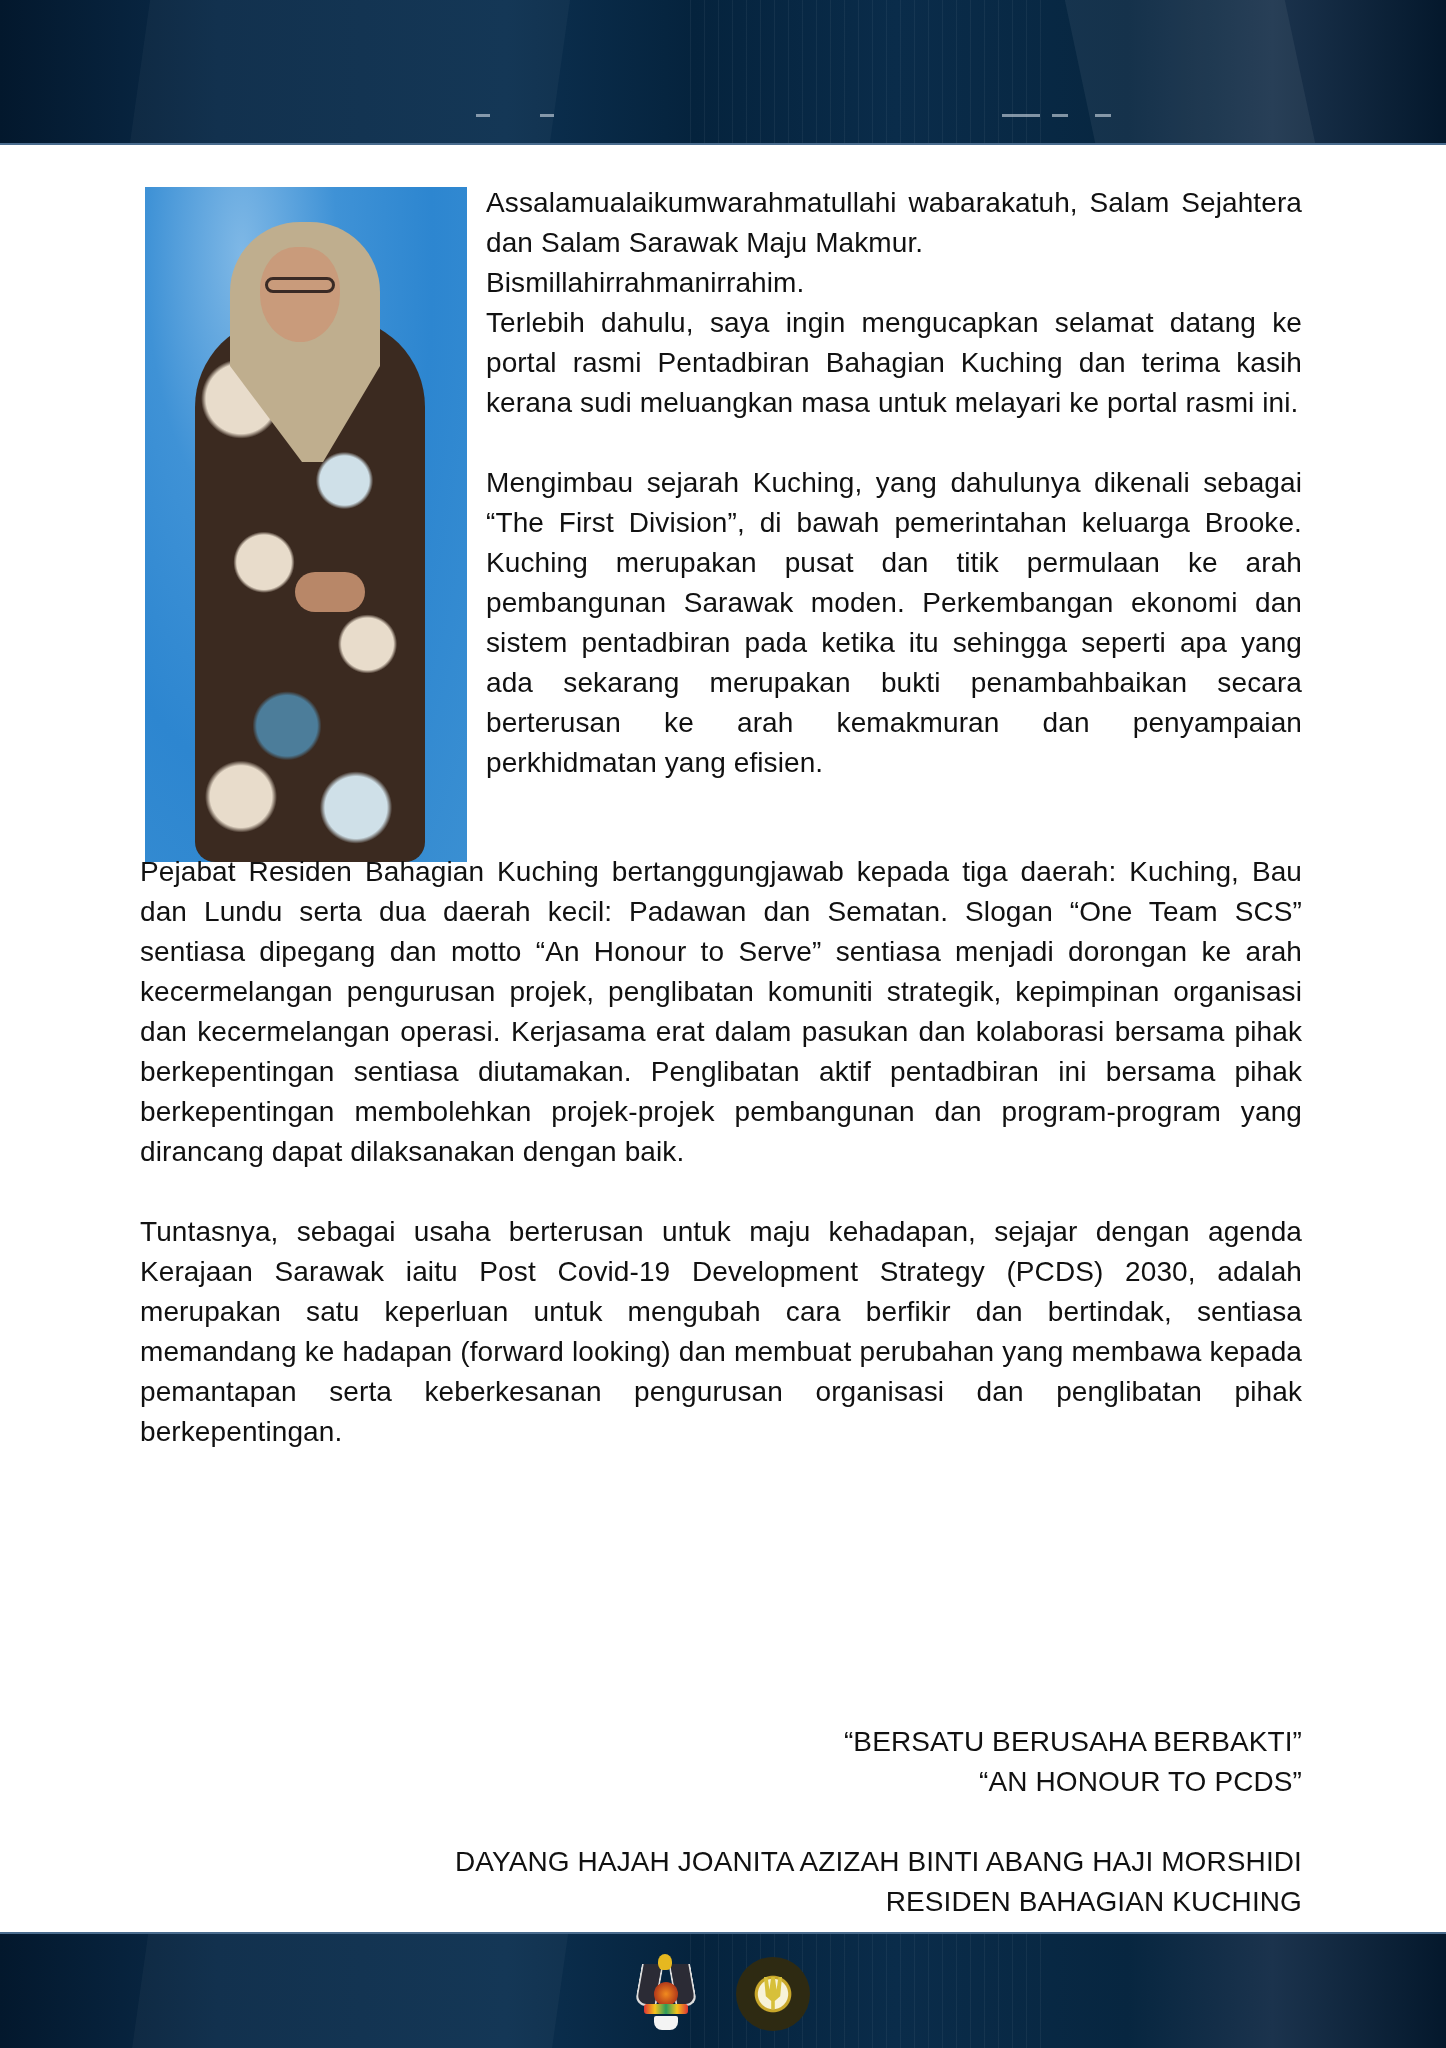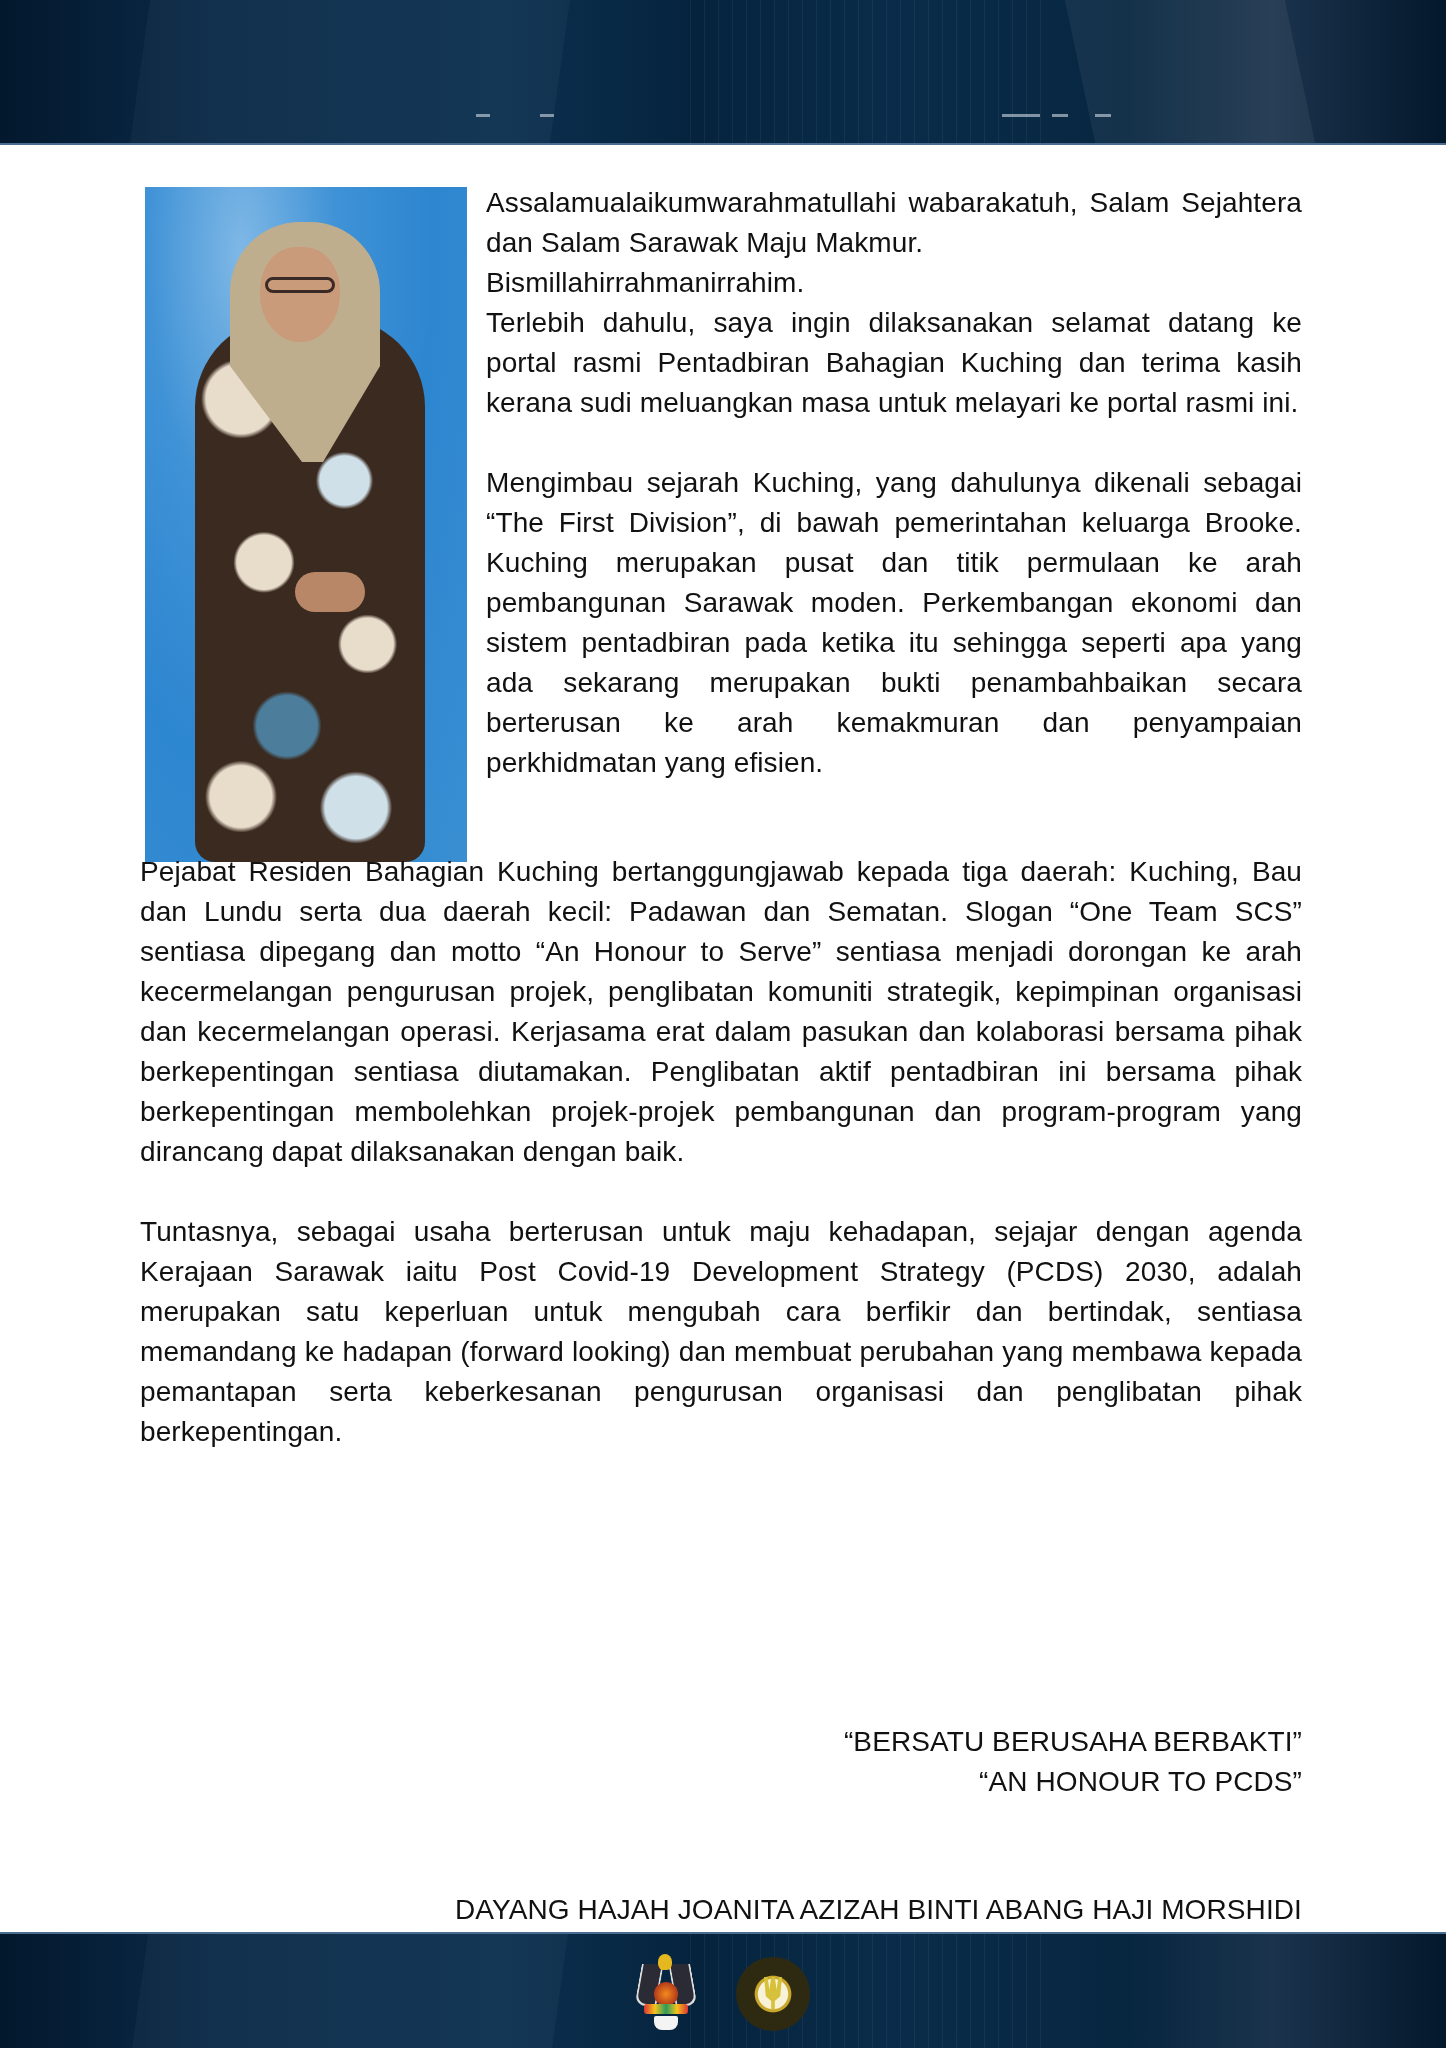--- a/index.html
+++ b/index.html
@@ -71,36 +71,36 @@
   <div class="figure dress"></div>
   <div class="figure hijab"></div>
   <div class="figure face"></div>
   <div class="figure glasses"></div>
   <div class="figure hands"></div>
 </div>
 
 <div class="text col-right">
   <p class="p">Assalamualaikumwarahmatullahi wabarakatuh, Salam Sejahtera dan Salam Sarawak Maju Makmur.</p>
   <p class="p">Bismillahirrahmanirrahim.</p>
-  <p class="p">Terlebih dahulu, saya ingin dilaksanakan selamat datang ke portal rasmi Pentadbiran Bahagian Kuching dan terima kasih kerana sudi meluangkan masa untuk melayari ke portal rasmi ini.</p>
+  <p class="p">Terlebih dahulu, saya ingin mengucapkan selamat datang ke portal rasmi Pentadbiran Bahagian Kuching dan terima kasih kerana sudi meluangkan masa untuk melayari ke portal rasmi ini.</p>
   <div class="gap"></div>
   <p class="p">Mengimbau sejarah Kuching, yang dahulunya dikenali sebagai “The First Division”, di bawah pemerintahan keluarga Brooke. Kuching merupakan pusat dan titik permulaan ke arah pembangunan Sarawak moden. Perkembangan ekonomi dan sistem pentadbiran pada ketika itu sehingga seperti apa yang ada sekarang merupakan bukti penambahbaikan secara berterusan ke arah kemakmuran dan penyampaian perkhidmatan yang efisien.</p>
 </div>
 
 <div class="text col-full" style="top:852px;">
   <p class="p">Pejabat Residen Bahagian Kuching bertanggungjawab kepada tiga daerah: Kuching, Bau dan Lundu serta dua daerah kecil: Padawan dan Sematan. Slogan “One Team SCS” sentiasa dipegang dan motto “An Honour to Serve” sentiasa menjadi dorongan ke arah kecermelangan pengurusan projek, penglibatan komuniti strategik, kepimpinan organisasi dan kecermelangan operasi. Kerjasama erat dalam pasukan dan kolaborasi bersama pihak berkepentingan sentiasa diutamakan. Penglibatan aktif pentadbiran ini bersama pihak berkepentingan membolehkan projek-projek pembangunan dan program-program yang dirancang dapat dilaksanakan dengan baik.</p>
   <div class="gap"></div>
   <p class="p">Tuntasnya, sebagai usaha berterusan untuk maju kehadapan, sejajar dengan agenda Kerajaan Sarawak iaitu Post Covid-19 Development Strategy (PCDS) 2030, adalah merupakan satu keperluan untuk mengubah cara berfikir dan bertindak, sentiasa memandang ke hadapan (forward looking) dan membuat perubahan yang membawa kepada pemantapan serta keberkesanan pengurusan organisasi dan penglibatan pihak berkepentingan.</p>
 </div>
 
 <div class="text col-full sig" style="top:1722px;">
   <span class="line">“BERSATU BERUSAHA BERBAKTI”</span>
   <span class="line">“AN HONOUR TO PCDS”</span>
 </div>
-<div class="text col-full sig" style="top:1842px;margin-top:48px;">
+<div class="text col-full sig" style="top:1842px;">
   <span class="line">DAYANG HAJAH JOANITA AZIZAH BINTI ABANG HAJI MORSHIDI</span>
   <span class="line">RESIDEN BAHAGIAN KUCHING</span>
 </div>
 
 <div class="banner bottom">
   <div class="pane" style="left:140px;width:420px;transform:skewX(-8deg);"></div>
   <div class="grid"></div>
   <div class="emblems">
     <div class="emblem emb-sarawak">
       <div class="wing l"></div>

